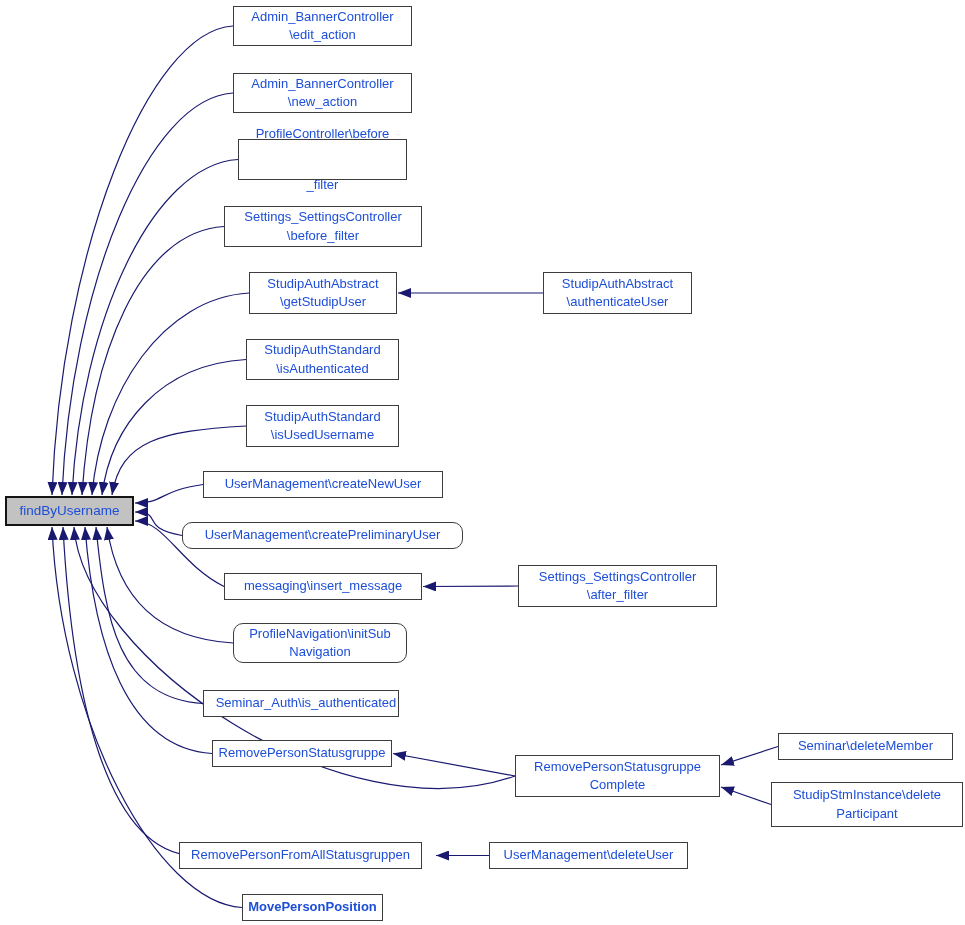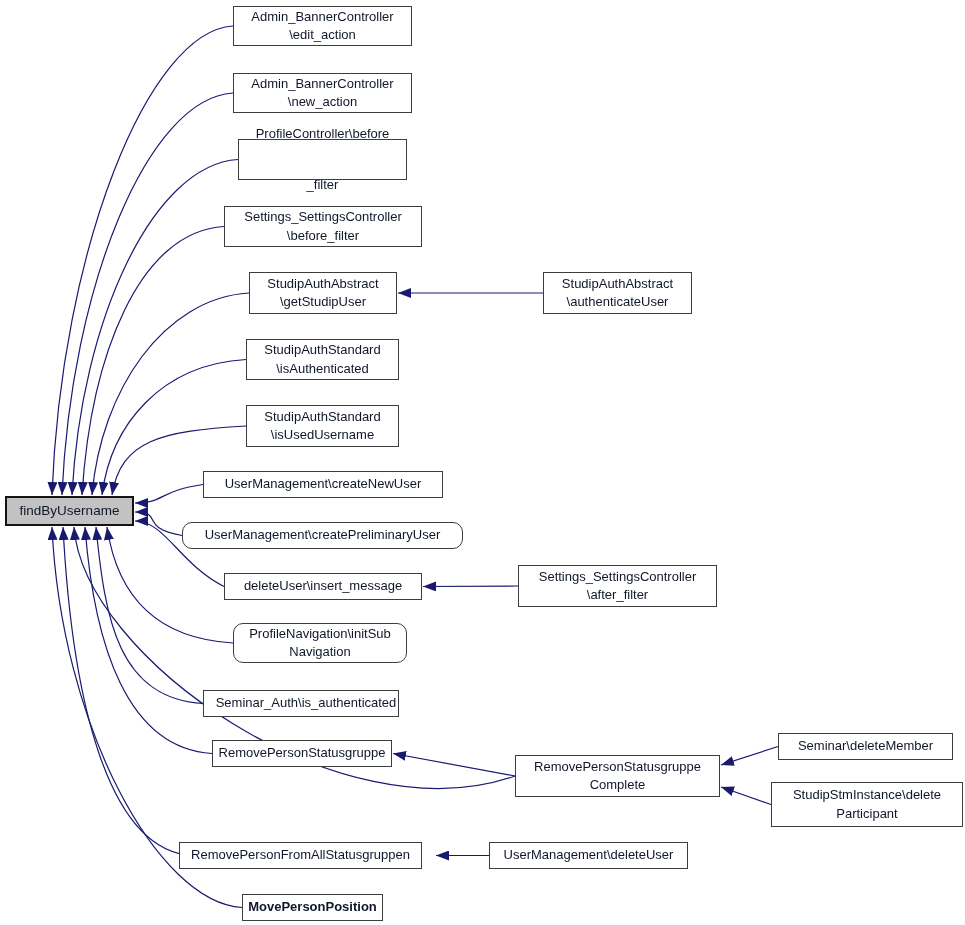--- a/index.html
+++ b/index.html
@@ -21,21 +21,21 @@
     position: absolute;
     box-sizing: border-box;
     background: #ffffff;
     border: 1px solid #3d3d3d;
     display: flex;
     flex-direction: column;
     align-items: center;
     justify-content: center;
     font-size: 13px;
     line-height: 1.42;
-    color: #0f172a;
+    color: #1d4ed8;
     text-align: center;
     white-space: nowrap;
     cursor: pointer;
   }
   .node.root {
     background: #c2c2c2;
     border: 2px solid #141414;
     font-size: 13.5px;
   }
   .edge { fill: none; stroke-width: 1.2px; }
@@ -105,21 +105,21 @@
         <div>StudipAuthStandard</div>
         <div>\isUsedUsername</div>
       </div>
       <div class="node" style="left: 203px; top: 471px; width: 240px; height: 27px;">
         <div>UserManagement\createNewUser</div>
       </div>
       <div class="node" style="left: 182px; top: 522px; width: 281px; height: 27px; border-radius: 10px;">
         <div>UserManagement\createPreliminaryUser</div>
       </div>
       <div class="node" style="left: 224px; top: 573px; width: 198px; height: 27px;">
-        <div>deleteUser\insert_message</div>
+        <div>messaging\insert_message</div>
       </div>
       <div class="node" style="left: 233px; top: 623px; width: 174px; height: 40px; border-radius: 10px;">
         <div>ProfileNavigation\initSub</div>
         <div>Navigation</div>
       </div>
       <div class="node" style="left: 203px; top: 690px; width: 196px; height: 27px; padding-left: 10px;">
         <div>Seminar_Auth\is_authenticated</div>
       </div>
       <div class="node" style="left: 212px; top: 740px; width: 180px; height: 27px;">
         <div>RemovePersonStatusgruppe</div>

